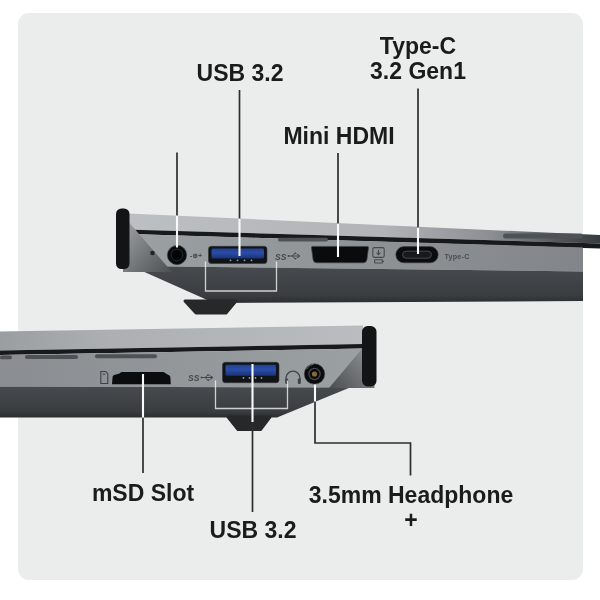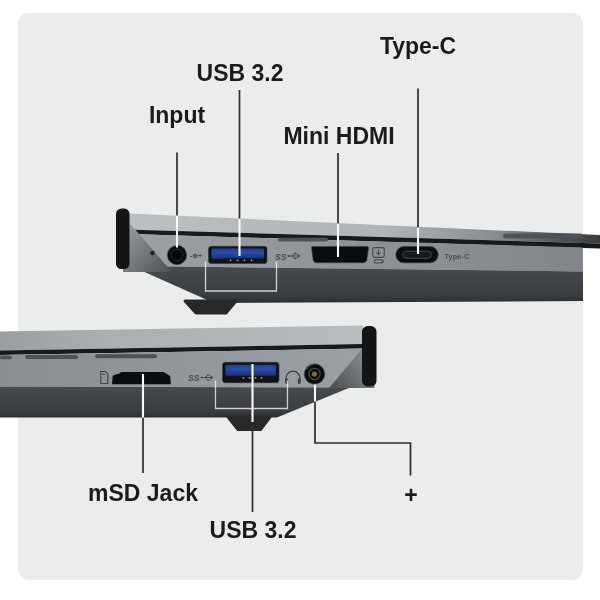--- a/index.html
+++ b/index.html
@@ -206,32 +206,33 @@
       <path d="M338,223.5 V257"></path>
       <path d="M418,227.5 V254"></path>
       <path d="M143,374 V417.5"></path>
       <path d="M252.5,364 V422"></path>
       <path d="M315,384.5 V401.5"></path>
     </g>
   </g>
 </svg>
 
 <div class="label" style="left:177px;top:103px">
-  <div>Input</div>
 </div>
 <div class="label" style="left:240px;top:60.5px">
   <div>USB 3.2</div>
 </div>
 <div class="label" style="left:339px;top:123.5px">
   <div>Mini HDMI</div>
 </div>
 <div class="label" style="left:418px;top:33.5px">
   <div>Type-C</div>
+  <div>3.2 Gen1</div>
 </div>
 <div class="label" style="left:143px;top:480.5px">
-  <div>mSD Jack</div>
+  <div>mSD Slot</div>
 </div>
 <div class="label" style="left:253px;top:517.5px">
   <div>USB 3.2</div>
 </div>
 <div class="label" style="left:411px;top:482.5px">
+  <div>3.5mm Headphone</div>
   <div>+</div>
 </div>
 
 </body></html>

